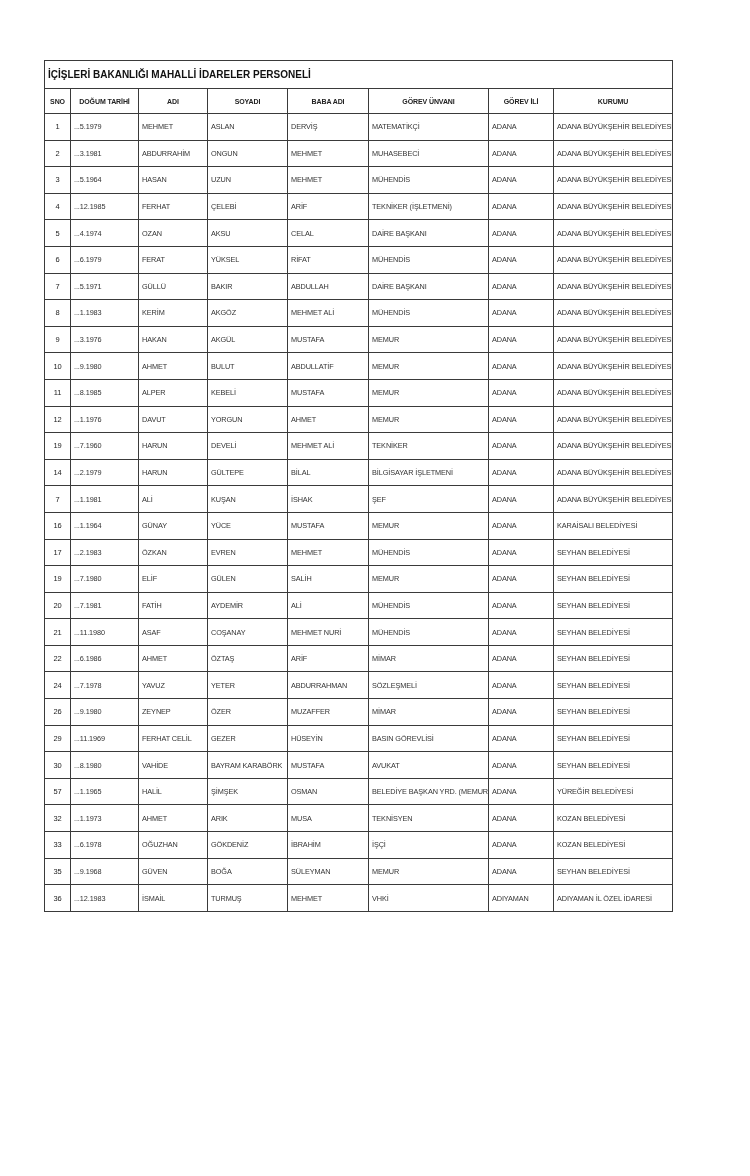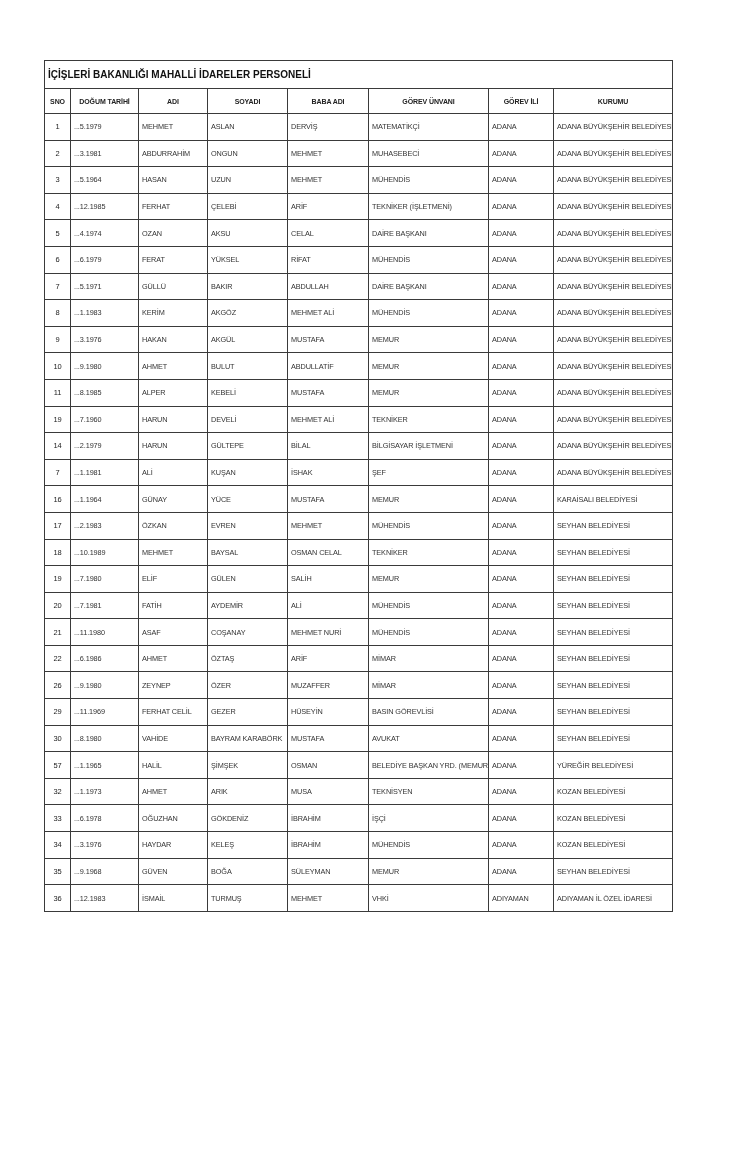--- a/index.html
+++ b/index.html
@@ -150,20 +150,30 @@
           <td class="sno">11</td>
           <td>...8.1985</td>
           <td>ALPER</td>
           <td>KEBELİ</td>
           <td>MUSTAFA</td>
           <td>MEMUR</td>
           <td>ADANA</td>
           <td>ADANA BÜYÜKŞEHİR BELEDİYESİ</td>
         </tr>
         <tr class="data-row">
+          <td class="sno">12</td>
+          <td>...1.1976</td>
+          <td>DAVUT</td>
+          <td>YORGUN</td>
+          <td>AHMET</td>
+          <td>MEMUR</td>
+          <td>ADANA</td>
+          <td>ADANA BÜYÜKŞEHİR BELEDİYESİ</td>
+        </tr>
+        <tr class="data-row">
           <td class="sno">19</td>
           <td>...7.1960</td>
           <td>HARUN</td>
           <td>DEVELİ</td>
           <td>MEHMET ALİ</td>
           <td>TEKNİKER</td>
           <td>ADANA</td>
           <td>ADANA BÜYÜKŞEHİR BELEDİYESİ</td>
         </tr>
         <tr class="data-row">
@@ -200,30 +210,20 @@
           <td class="sno">17</td>
           <td>...2.1983</td>
           <td>ÖZKAN</td>
           <td>EVREN</td>
           <td>MEHMET</td>
           <td>MÜHENDİS</td>
           <td>ADANA</td>
           <td>SEYHAN BELEDİYESİ</td>
         </tr>
         <tr class="data-row">
-          <td class="sno">18</td>
-          <td>...10.1989</td>
-          <td>MEHMET</td>
-          <td>BAYSAL</td>
-          <td>OSMAN CELAL</td>
-          <td>TEKNİKER</td>
-          <td>ADANA</td>
-          <td>SEYHAN BELEDİYESİ</td>
-        </tr>
-        <tr class="data-row">
           <td class="sno">19</td>
           <td>...7.1980</td>
           <td>ELİF</td>
           <td>GÜLEN</td>
           <td>SALİH</td>
           <td>MEMUR</td>
           <td>ADANA</td>
           <td>SEYHAN BELEDİYESİ</td>
         </tr>
         <tr class="data-row">
@@ -250,20 +250,30 @@
           <td class="sno">22</td>
           <td>...6.1986</td>
           <td>AHMET</td>
           <td>ÖZTAŞ</td>
           <td>ARİF</td>
           <td>MİMAR</td>
           <td>ADANA</td>
           <td>SEYHAN BELEDİYESİ</td>
         </tr>
         <tr class="data-row">
+          <td class="sno">24</td>
+          <td>...7.1978</td>
+          <td>YAVUZ</td>
+          <td>YETER</td>
+          <td>ABDURRAHMAN</td>
+          <td>SÖZLEŞMELİ</td>
+          <td>ADANA</td>
+          <td>SEYHAN BELEDİYESİ</td>
+        </tr>
+        <tr class="data-row">
           <td class="sno">26</td>
           <td>...9.1980</td>
           <td>ZEYNEP</td>
           <td>ÖZER</td>
           <td>MUZAFFER</td>
           <td>MİMAR</td>
           <td>ADANA</td>
           <td>SEYHAN BELEDİYESİ</td>
         </tr>
         <tr class="data-row">
@@ -310,30 +320,20 @@
           <td class="sno">33</td>
           <td>...6.1978</td>
           <td>OĞUZHAN</td>
           <td>GÖKDENİZ</td>
           <td>İBRAHİM</td>
           <td>İŞÇİ</td>
           <td>ADANA</td>
           <td>KOZAN BELEDİYESİ</td>
         </tr>
         <tr class="data-row">
-          <td class="sno">34</td>
-          <td>...3.1976</td>
-          <td>HAYDAR</td>
-          <td>KELEŞ</td>
-          <td>İBRAHİM</td>
-          <td>MÜHENDİS</td>
-          <td>ADANA</td>
-          <td>KOZAN BELEDİYESİ</td>
-        </tr>
-        <tr class="data-row">
           <td class="sno">35</td>
           <td>...9.1968</td>
           <td>GÜVEN</td>
           <td>BOĞA</td>
           <td>SÜLEYMAN</td>
           <td>MEMUR</td>
           <td>ADANA</td>
           <td>SEYHAN BELEDİYESİ</td>
         </tr>
         <tr class="data-row">

